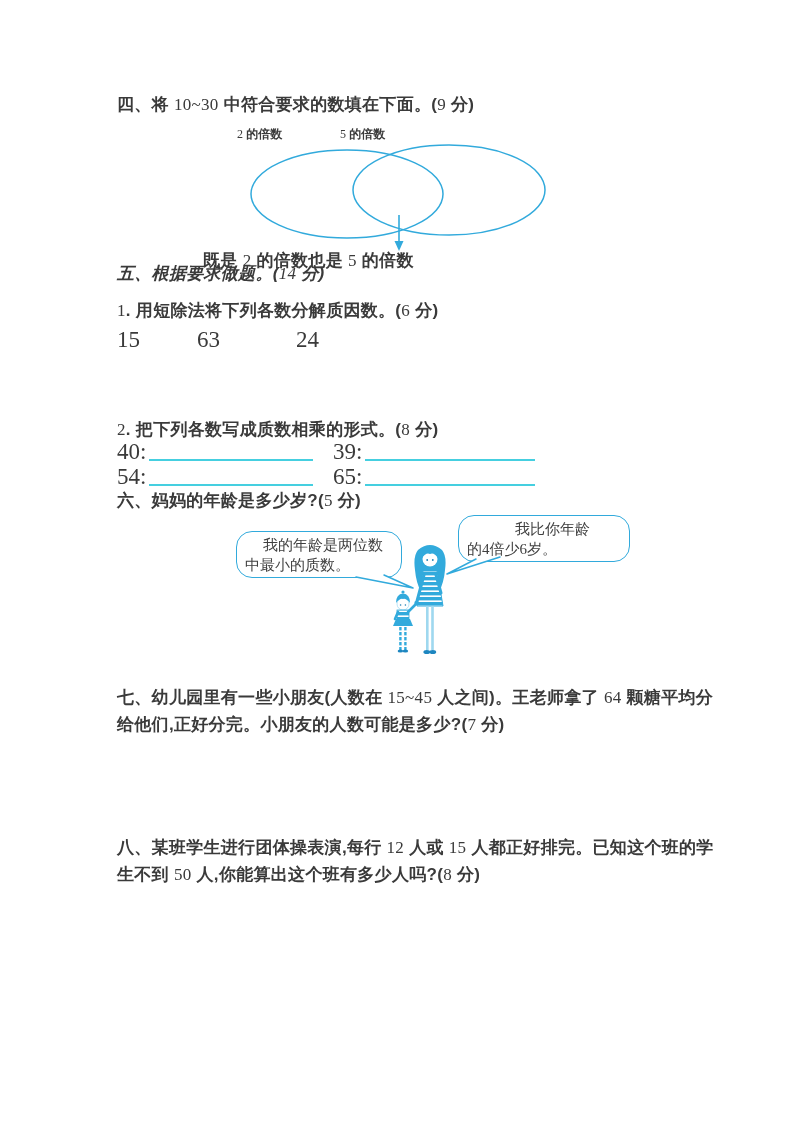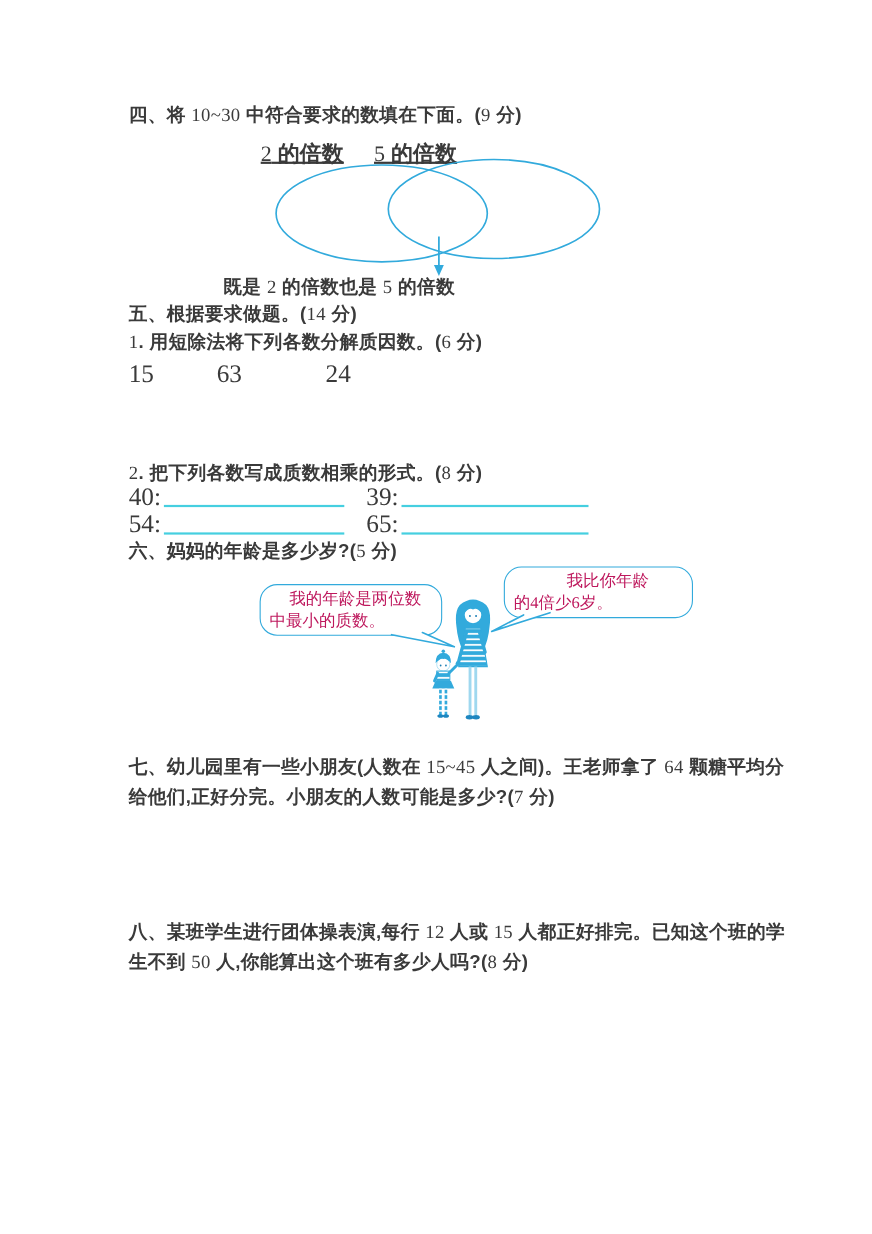--- a/index.html
+++ b/index.html
@@ -4,27 +4,27 @@
 <style>
   html,body{margin:0;padding:0;background:#ffffff;}
   .page{
     position:relative;width:782px;height:1122px;background:#ffffff;
     font-family:"Liberation Sans",sans-serif;color:#3a3a3a;overflow:hidden;
   }
   .abs{position:absolute;white-space:nowrap;}
   .body-line{font-size:17px;line-height:20px;font-weight:600;letter-spacing:0.3px;}
   .num{font-family:"Liberation Serif",serif;font-weight:400;}
   .serifnum{font-family:"Liberation Serif",serif;font-weight:400;font-size:23px;}
-  .venn-label{font-size:20px;font-weight:600;text-decoration:underline;}
+  .venn-label{font-size:12px;font-weight:600;}
   .blank-item{display:flex;align-items:flex-end;}
   .blank-label{font-family:"Liberation Serif",serif;font-size:23px;line-height:18px;font-weight:500;}
   .blank-line{display:inline-block;height:16px;border-bottom:2px solid #45cfe0;margin-left:3px;}
   .bubble{
     position:absolute;border:1.5px solid #32aadc;border-radius:16px;background:#fff;
-    font-family:"Liberation Serif",serif;font-size:15px;line-height:20px;color:#be185d;
+    font-family:"Liberation Serif",serif;font-size:15px;line-height:20px;color:#404040;
     padding:3px 8px 2px 8px;box-sizing:border-box;z-index:2;
   }
   .bubble .l1-indent-sm{text-indent:1.2em;}
   .bubble .l1-indent-lg{text-indent:3.2em;}
   .tail{position:absolute;z-index:3;}
   svg{display:block;}
 </style>
 </head>
 <body>
 
@@ -40,21 +40,21 @@
       <ellipse cx="209" cy="49" rx="96" ry="45" fill="none" stroke="#32aadc" stroke-width="1.5"></ellipse>
       <g>
         <line x1="159" y1="74" x2="159" y2="102" stroke="#32aadc" stroke-width="1.6"></line>
         <polygon points="159,110 154.5,100 163.5,100" fill="#32aadc"></polygon>
       </g>
     </svg>
   </div>
 
   <div class="abs body-line" style="left:203px;top:251px;">既是 <span class="num">2</span> 的倍数也是 <span class="num">5</span> 的倍数</div>
 
-  <div class="abs body-line" style="left:117px;top:276px;">五、根据要求做题。(<span class="num">14</span> 分)</div>
+  <div class="abs body-line" style="left:117px;top:264px;font-style:italic;">五、根据要求做题。(<span class="num">14</span> 分)</div>
   <div class="abs body-line" style="left:117px;top:301px;"><span class="num">1</span>. 用短除法将下列各数分解质因数。(<span class="num">6</span> 分)</div>
 
   <div class="abs serifnum" style="left:117px;top:327px;">15</div>
   <div class="abs serifnum" style="left:197px;top:327px;">63</div>
   <div class="abs serifnum" style="left:296px;top:327px;">24</div>
 
   <div class="abs body-line" style="left:117px;top:420px;"><span class="num">2</span>. 把下列各数写成质数相乘的形式。(<span class="num">8</span> 分)</div>
 
   <div class="abs blank-item" style="left:117px;top:443px;">
     <span class="blank-label">40:</span>

